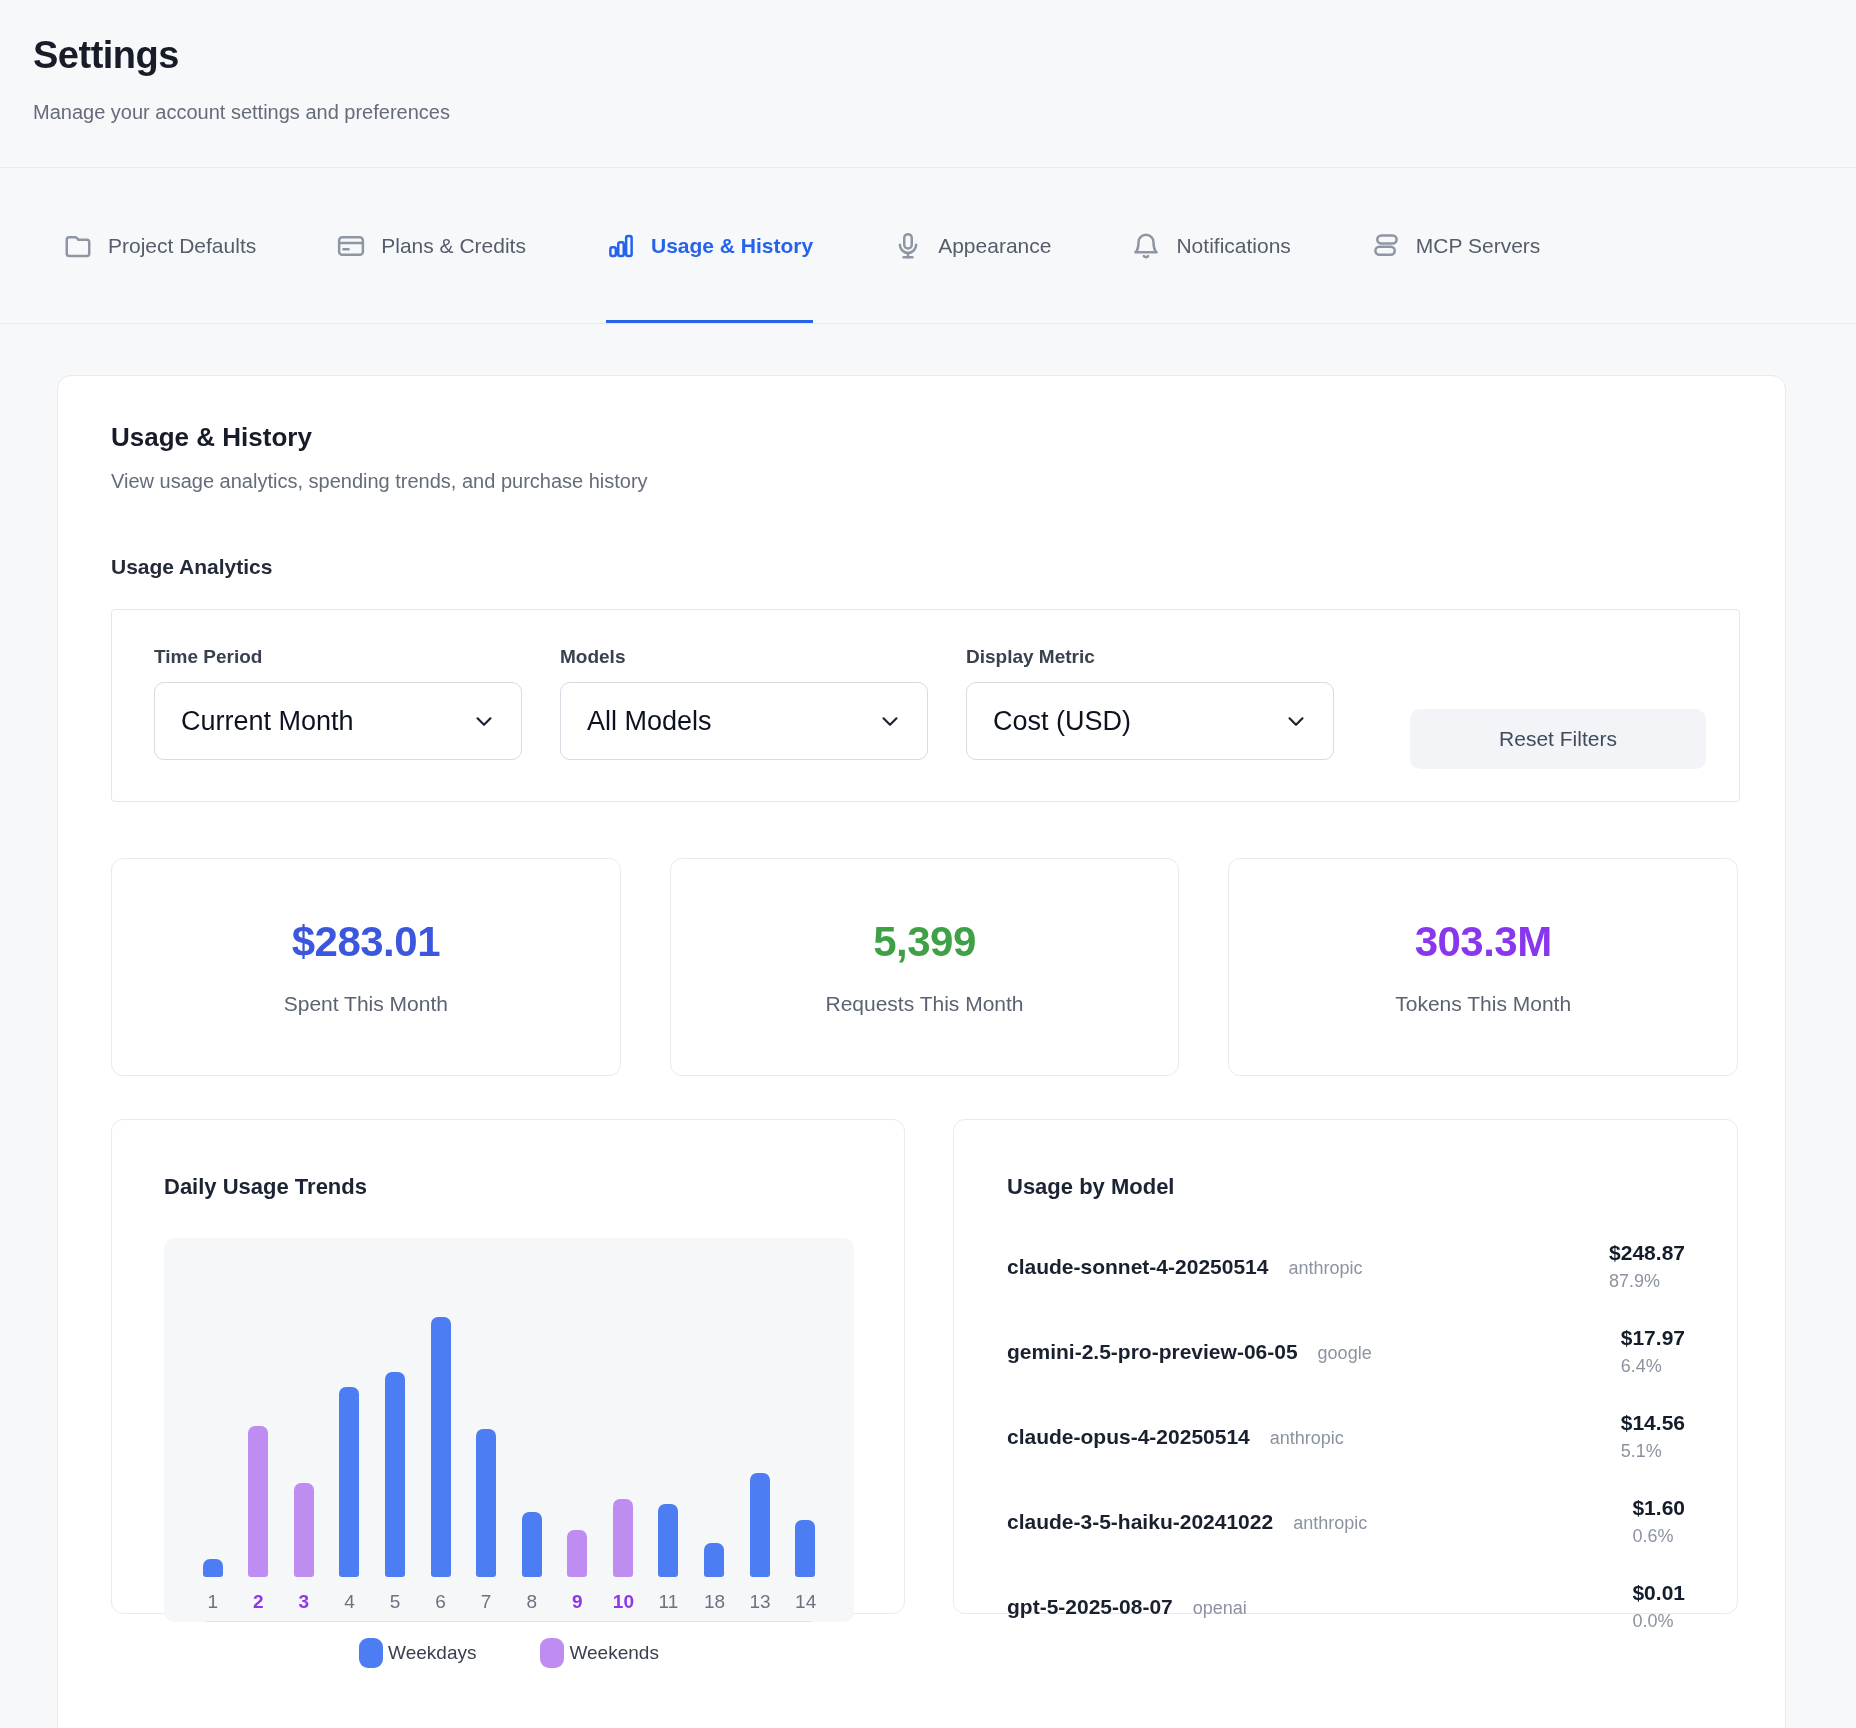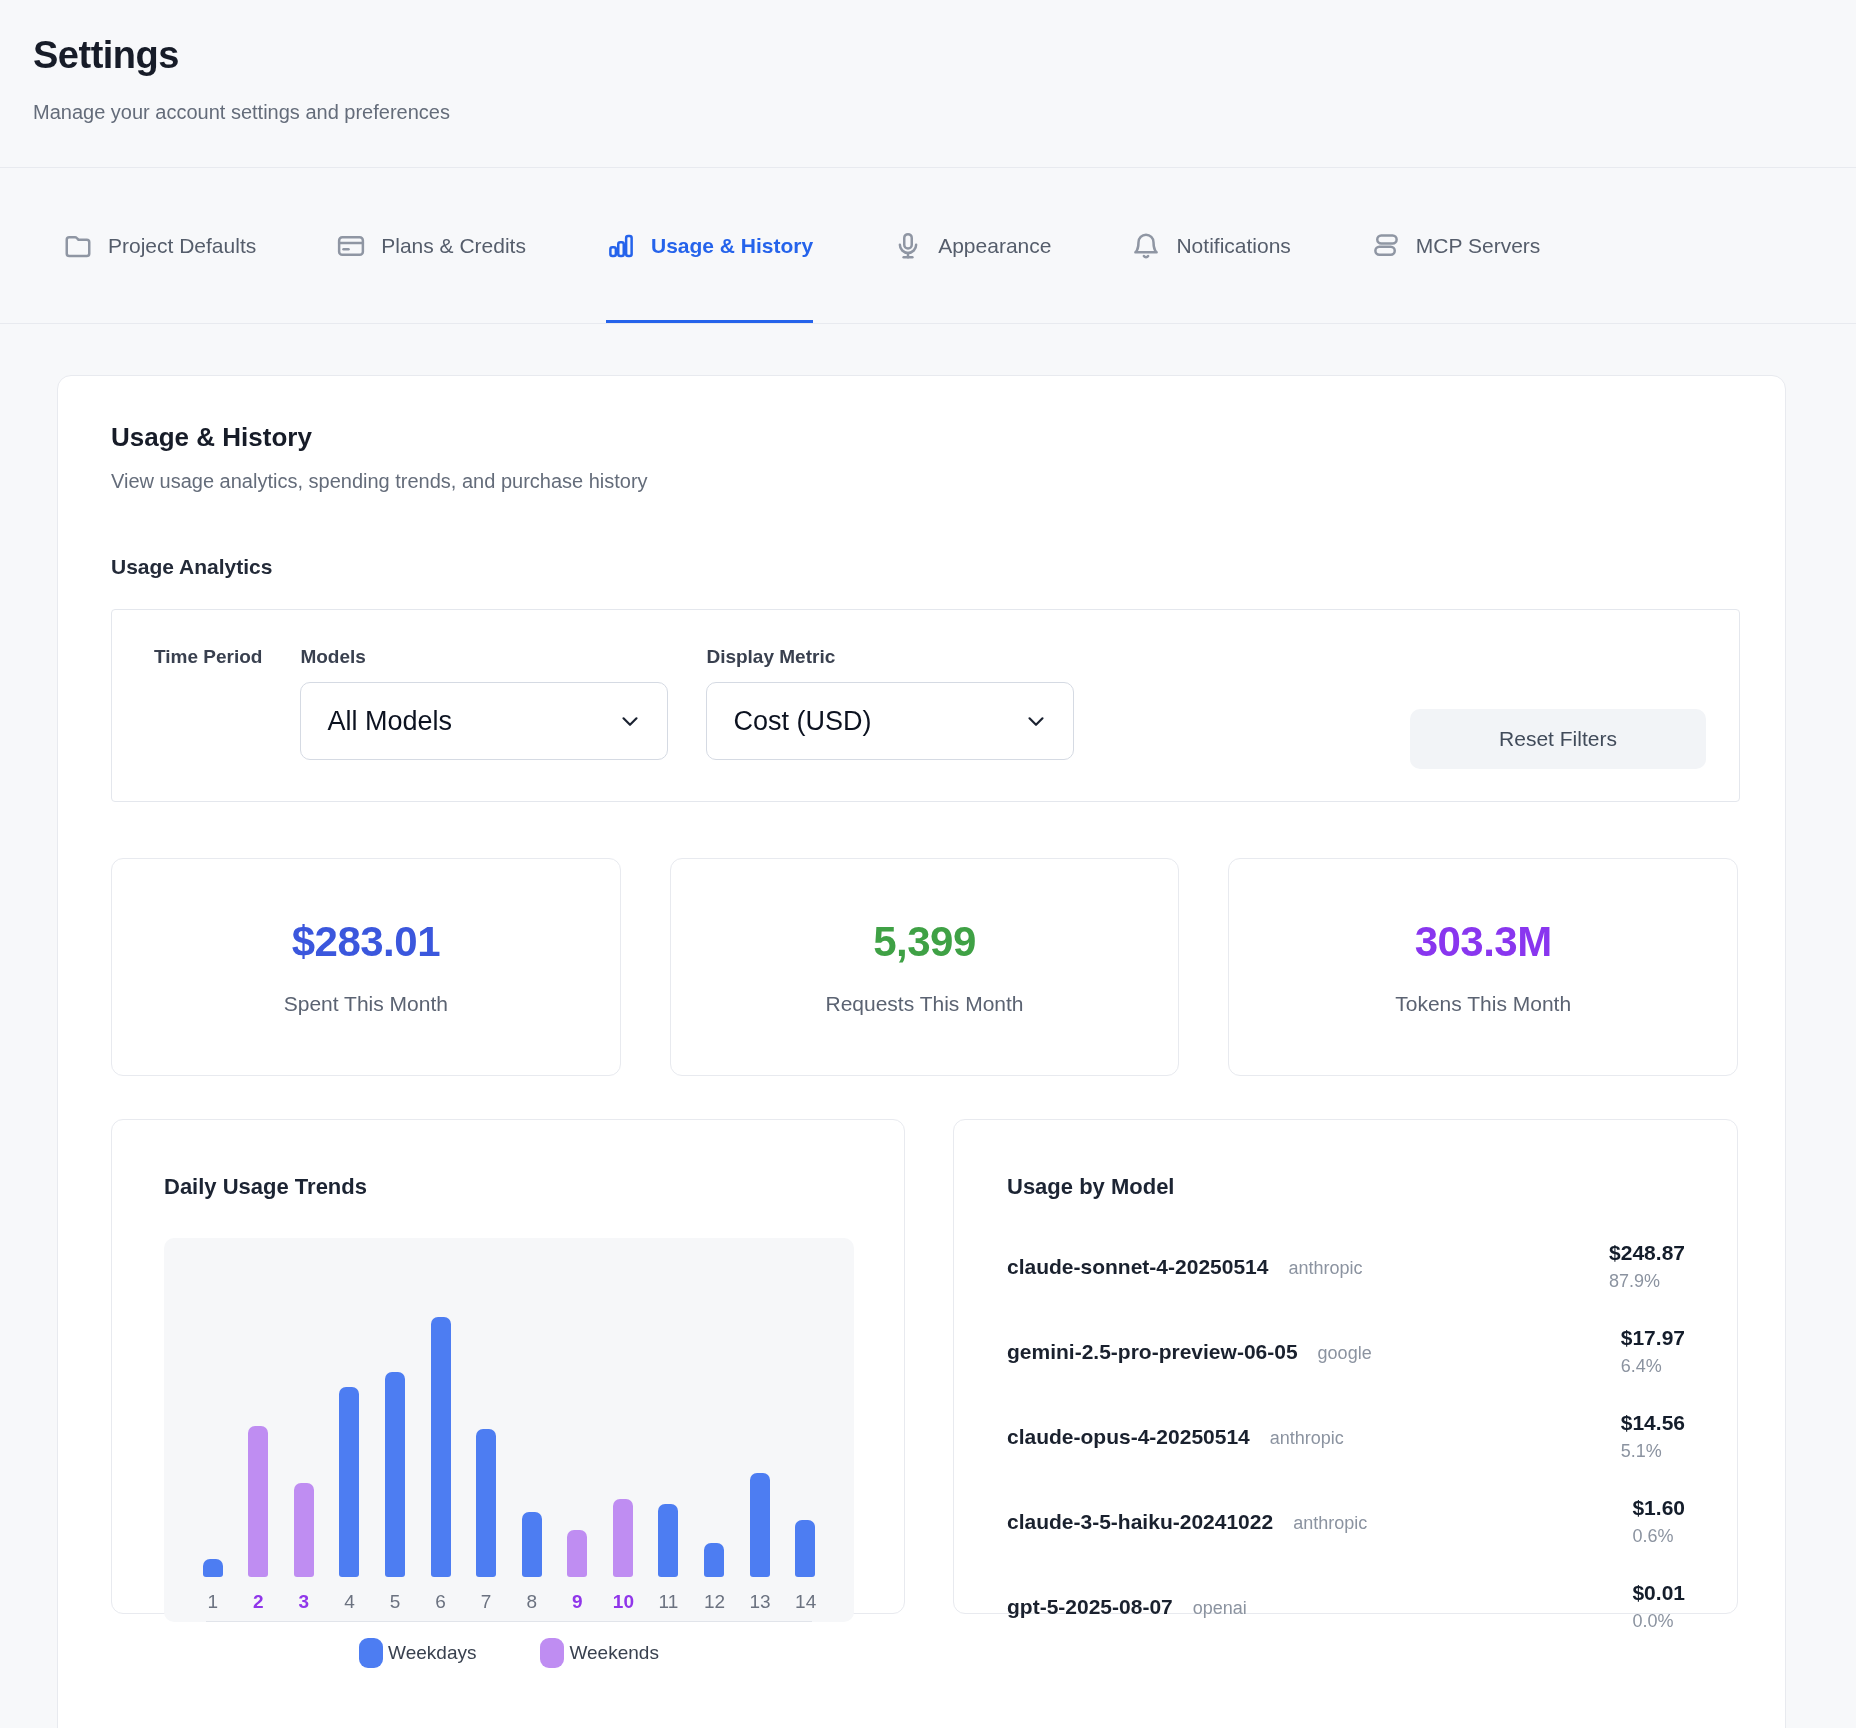--- a/index.html
+++ b/index.html
@@ -145,20 +145,28 @@
   </nav>
 
 <main class="main-card">
   <h2 class="section-title">Usage &amp; History</h2>
   <p class="section-subtitle">View usage analytics, spending trends, and purchase history</p>
   <h3 class="analytics-heading">Usage Analytics</h3>
 
   <div class="filter-panel">
     <div class="filter-group">
       <span class="filter-label">Time Period</span>
+      <div class="select">
+        <span class="select-value">Current Month</span>
+        <span class="chev">
+          <svg viewBox="0 0 24 24" fill="none" stroke="currentColor" stroke-width="2" stroke-linecap="round" stroke-linejoin="round">
+              <path d="M6 9.5l6 6 6-6"></path>
+            </svg>
+        </span>
+      </div>
     </div>
     <div class="filter-group">
       <span class="filter-label">Models</span>
       <div class="select">
         <span class="select-value">All Models</span>
         <span class="chev">
           <svg viewBox="0 0 24 24" fill="none" stroke="currentColor" stroke-width="2" stroke-linecap="round" stroke-linejoin="round">
               <path d="M6 9.5l6 6 6-6"></path>
             </svg>
         </span>
@@ -218,21 +226,21 @@
             <div class="xlabel weekend">2</div>
             <div class="xlabel weekend">3</div>
             <div class="xlabel">4</div>
             <div class="xlabel">5</div>
             <div class="xlabel">6</div>
             <div class="xlabel">7</div>
             <div class="xlabel">8</div>
             <div class="xlabel weekend">9</div>
             <div class="xlabel weekend">10</div>
             <div class="xlabel">11</div>
-            <div class="xlabel">12</div>
+            <div class="xlabel">18</div>
             <div class="xlabel">13</div>
             <div class="xlabel">14</div>
           </div>
         <div class="axisline"></div>
       </div>
       <div class="legend" id="legend">
           <div class="legend-item">
             <span class="legend-swatch" style="background: rgb(77, 125, 242);"></span>
             <span class="legend-label">Weekdays</span>
           </div>

